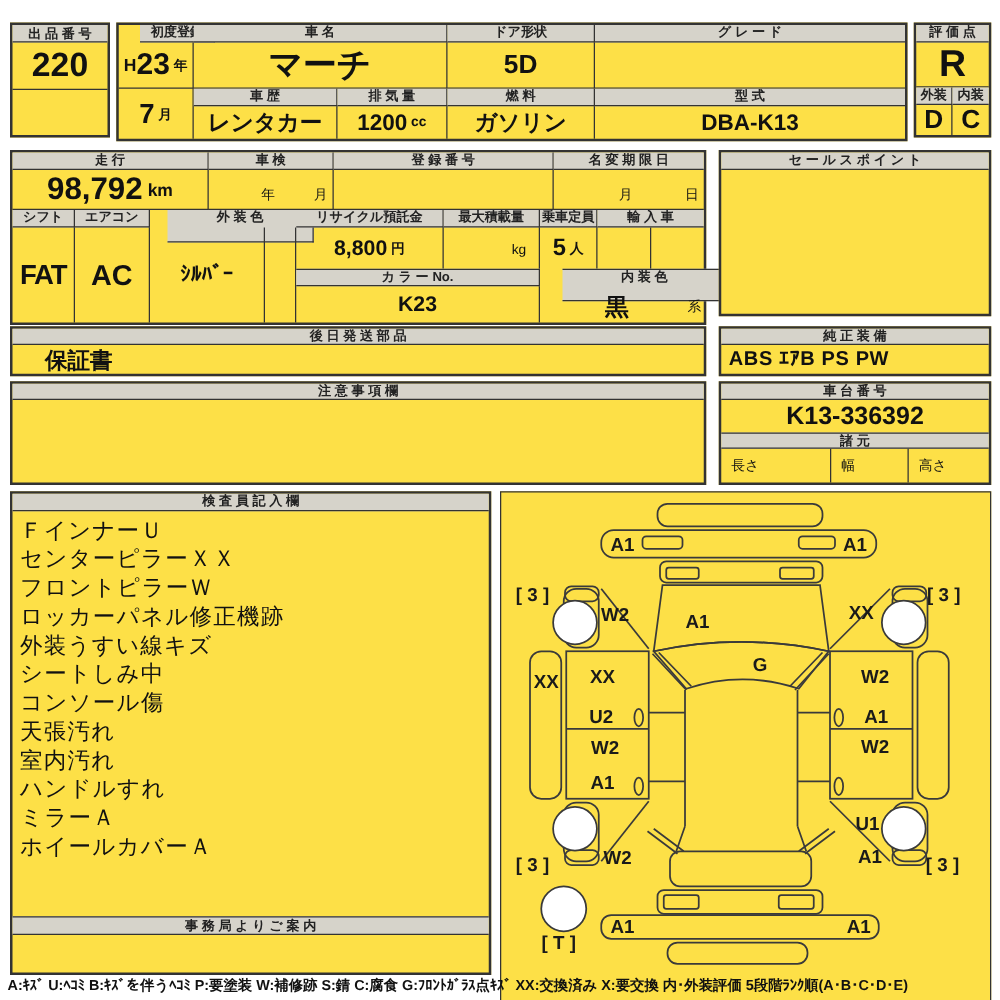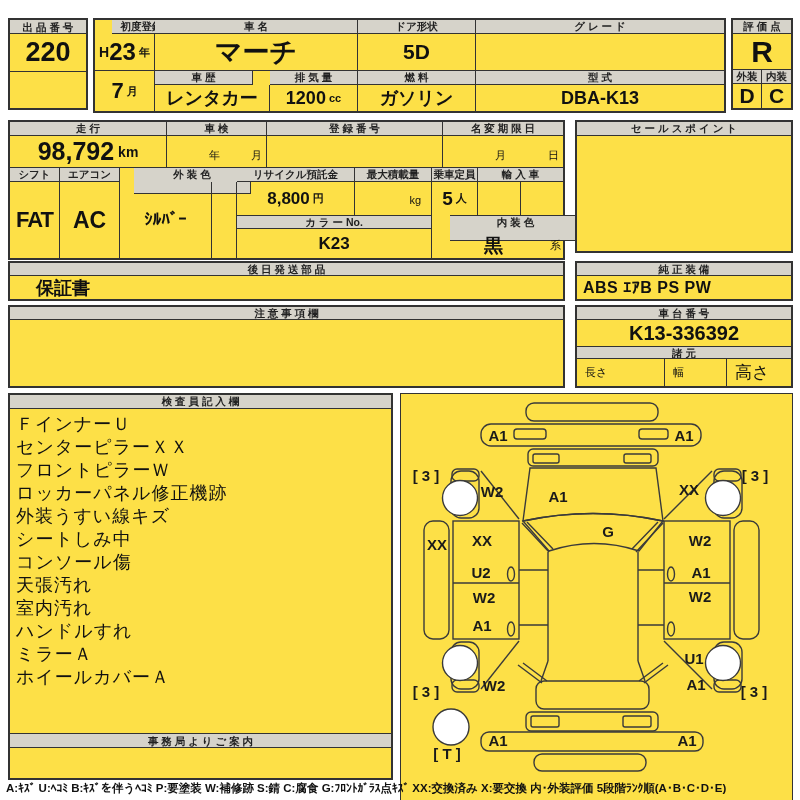--- a/index.html
+++ b/index.html
@@ -51,21 +51,21 @@
         <span class="unit">年</span>
     </div>
     <div class="cell bR bB vC" style="left:60px;top:14px;width:203px;height:37px;font-weight:bold;font-size:27px;">マーチ</div>
     <div class="cell bR bB vC" style="left:263px;top:14px;width:118px;height:37px;font-weight:bold;font-size:21px;">5D</div>
     <div class="cell bB" style="left:381px;top:14px;width:248px;height:37px;"></div>
 
     <div class="cell bR vC" style="left:0;top:51px;width:60px;height:40px;">
       <span style="font-size:22px;font-weight:bold;">7</span>
         <span class="unit">月</span>
     </div>
-    <div class="cell hdr bR" style="left:60px;top:51px;width:98px;height:14px;line-height:13px;">車 歴</div>
+    <div class="cell hdr bR" style="left:60px;top:51px;width:115px;height:14px;line-height:13px;">車 歴</div>
     <div class="cell hdr bR" style="left:175px;top:51px;width:88px;height:14px;line-height:13px;">排 気 量</div>
     <div class="cell hdr bR" style="left:263px;top:51px;width:118px;height:14px;line-height:13px;">燃 料</div>
     <div class="cell hdr" style="left:381px;top:51px;width:248px;height:14px;line-height:13px;">型 式</div>
 
     <div class="cell bR vC" style="left:60px;top:65px;width:115px;height:26px;font-weight:bold;font-size:18px;">レンタカー</div>
     <div class="cell bR vC" style="left:175px;top:65px;width:88px;height:26px;">
       <span class="med">1200</span>
         <span class="unit">cc</span>
     </div>
     <div class="cell bR vC" style="left:263px;top:65px;width:118px;height:26px;font-weight:bold;font-size:18px;">ガソリン</div>
@@ -156,21 +156,21 @@
     <div class="cell hdr" style="left:0;top:0;width:214px;height:13px;line-height:12px;">純 正 装 備</div>
     <div class="cell vL" style="left:0;top:13px;width:214px;height:23px;font-weight:bold;font-size:16px;padding-left:6px;letter-spacing:0.5px;">ABS ｴｱB PS PW</div>
   </div>
 
   <div class="box" style="left:575px;top:305px;width:218px;height:83px;">
     <div class="cell hdr" style="left:0;top:0;width:214px;height:13px;line-height:12px;">車 台 番 号</div>
     <div class="cell vC" style="left:0;top:13px;width:214px;height:26px;font-weight:bold;font-size:20px;">K13-336392</div>
     <div class="cell hdr bT" style="left:0;top:39px;width:214px;height:13px;line-height:12px;">諸 元</div>
     <div class="cell bR vL" style="left:0;top:52px;width:88px;height:27px;font-size:11px;padding-left:8px;">長さ</div>
     <div class="cell bR vL" style="left:88px;top:52px;width:62px;height:27px;font-size:11px;padding-left:8px;">幅</div>
-    <div class="cell vL" style="left:150px;top:52px;width:64px;height:27px;font-size:17px;padding-left:8px;">高さ</div>
+    <div class="cell vL" style="left:150px;top:52px;width:64px;height:27px;font-size:11px;padding-left:8px;">高さ</div>
   </div>
 
   <div class="box" style="left:8px;top:393px;width:385px;height:387px;">
     <div class="cell hdr" style="left:0;top:0;width:381px;height:14px;line-height:13px;">検 査 員 記 入 欄</div>
     <div class="notes">
         <div class="note">ＦインナーＵ</div>
         <div class="note">センターピラーＸＸ</div>
         <div class="note">フロントピラーＷ</div>
         <div class="note">ロッカーパネル修正機跡</div>
         <div class="note">外装うすい線キズ</div>

